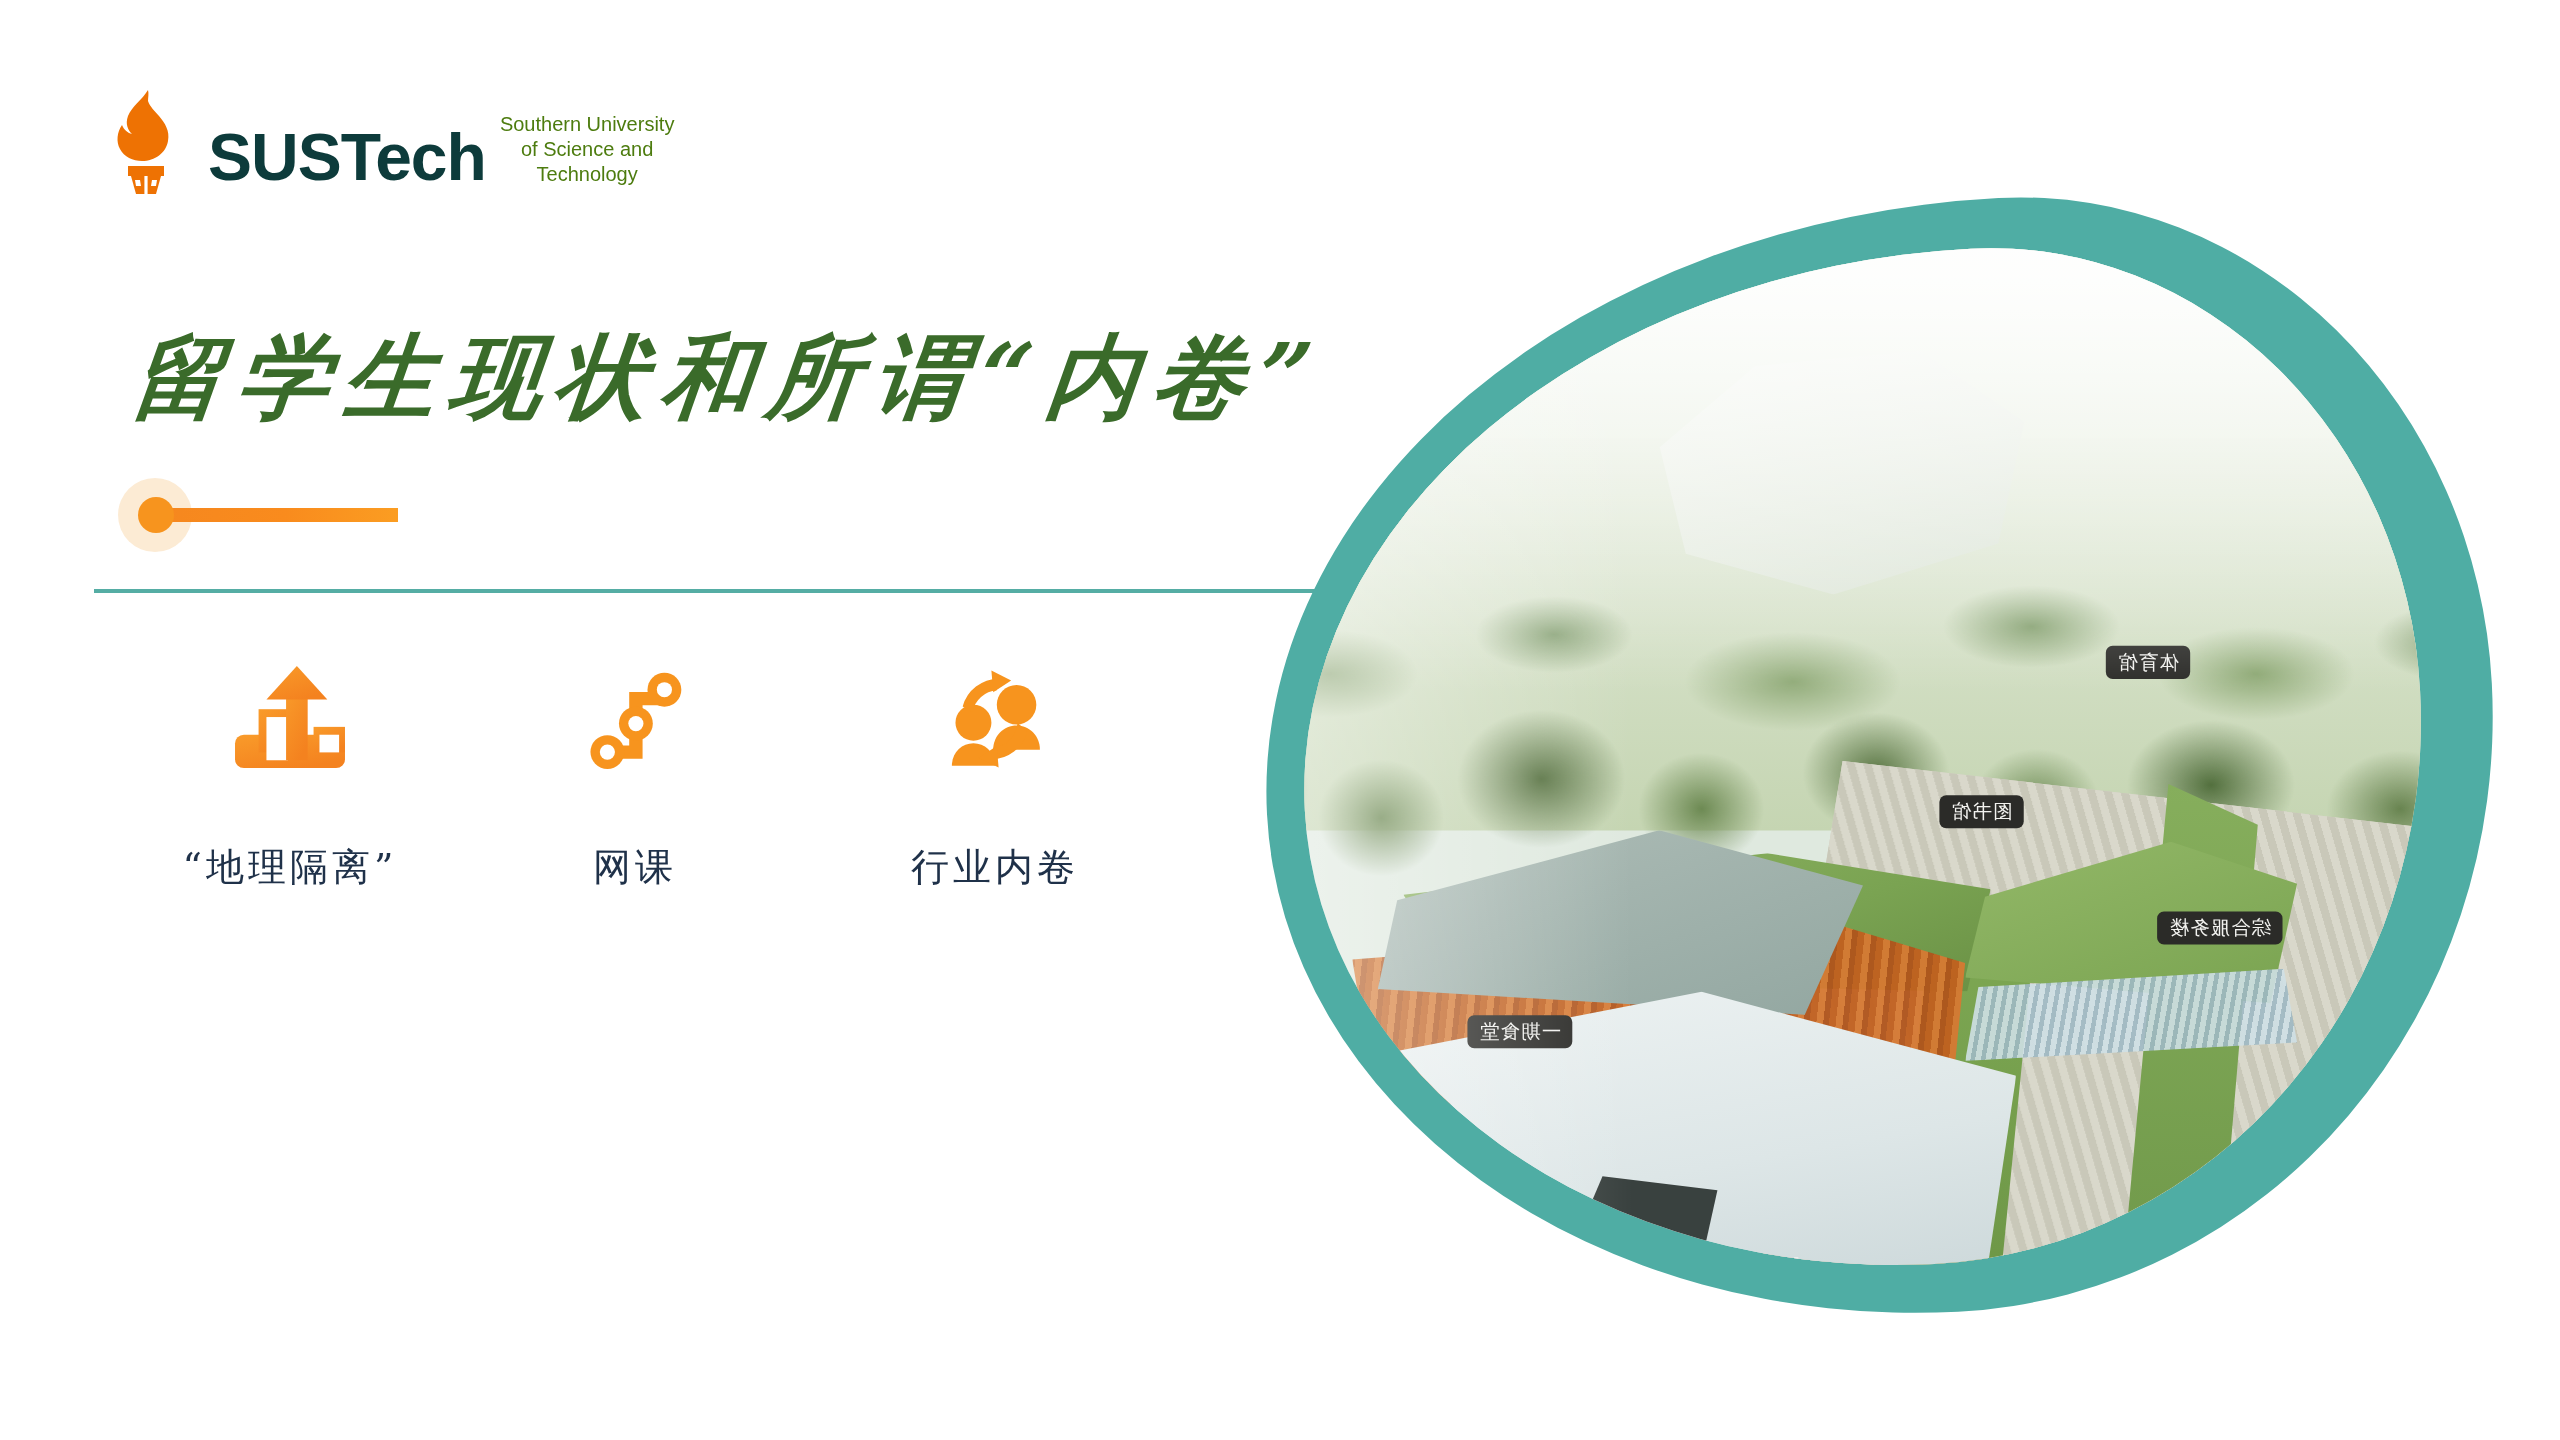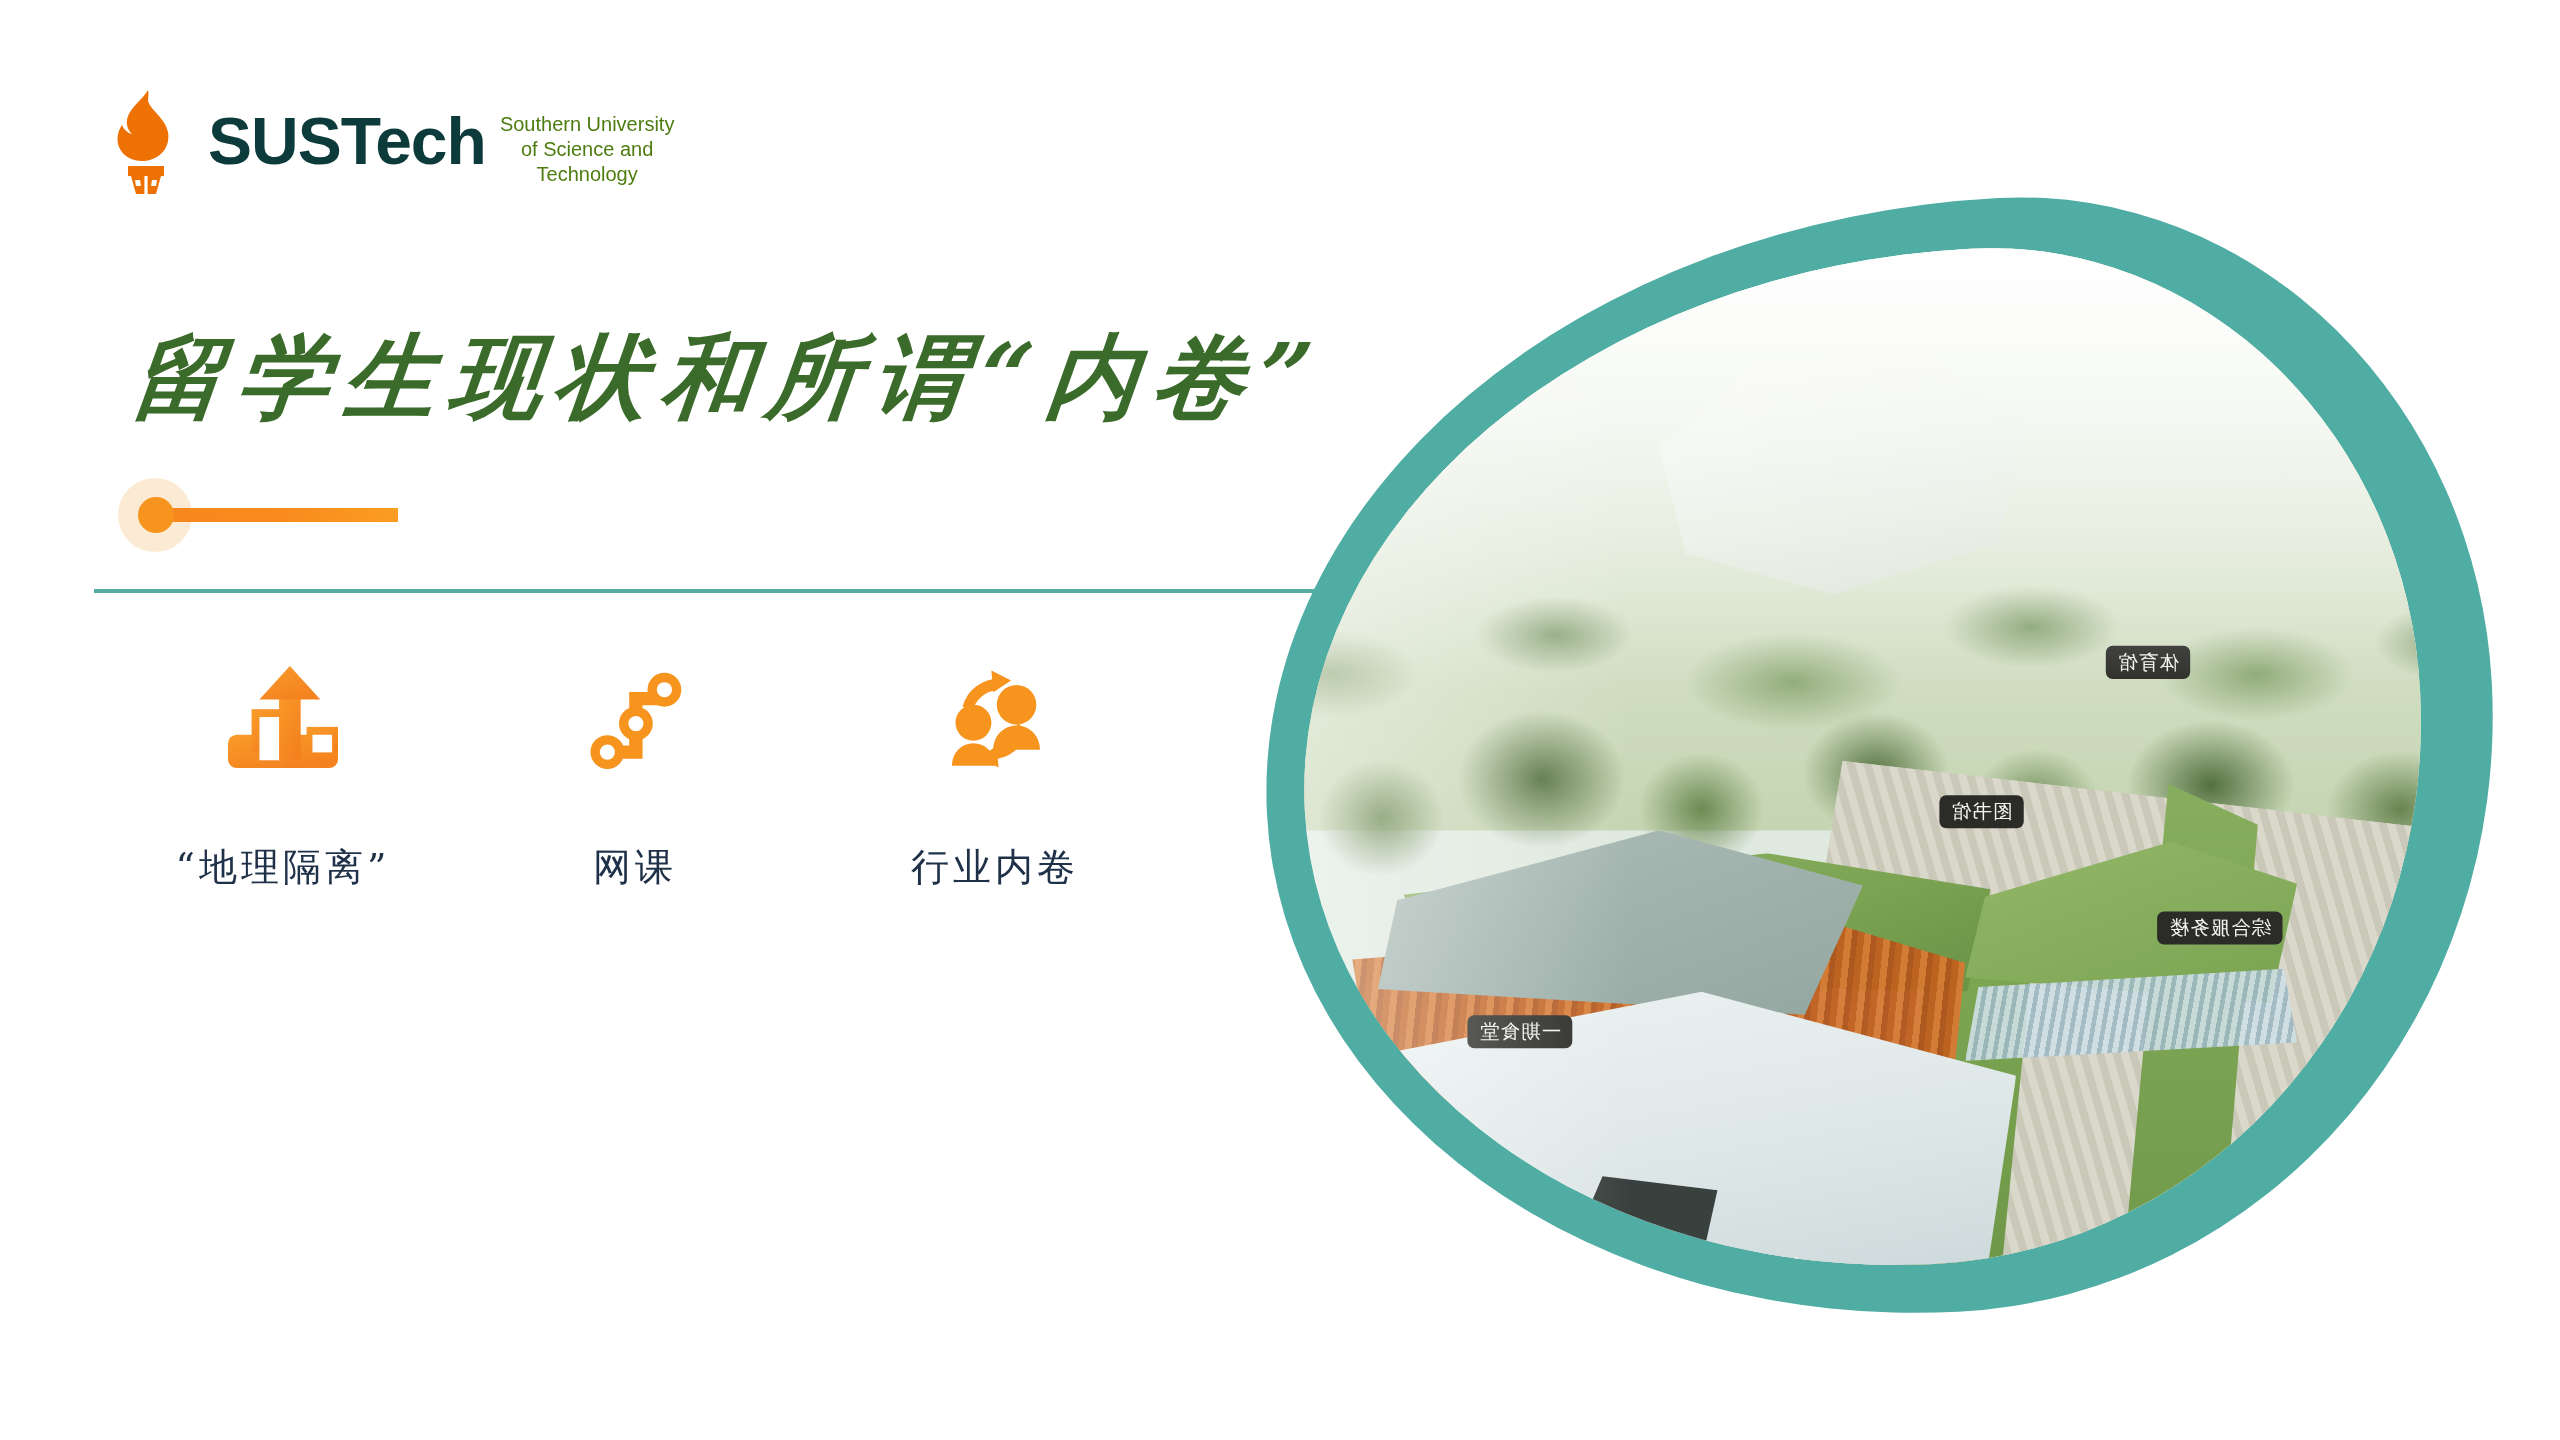--- a/index.html
+++ b/index.html
@@ -37,21 +37,21 @@
     flex: 0 0 auto;
     margin-right: 14px;
   }
   .logo-wordmark {
     font-family: "Liberation Sans", sans-serif;
     font-weight: bold;
     font-size: 66px;
     line-height: 74px;
     letter-spacing: -1px;
     color: #0d3b3b;
-    margin-top: 16px;
+    margin-top: 32px;
     white-space: nowrap;
   }
   .logo-wordmark .light {
     font-weight: bold;
   }
   .logo-sub {
     margin-top: 24px;
     margin-left: 14px;
     font-family: "Liberation Sans", sans-serif;
     font-size: 20px;
@@ -131,21 +131,21 @@
     top: 655px;
     width: 1100px;
     height: 280px;
   }
   .feature {
     position: absolute;
     top: 0;
     width: 300px;
     text-align: center;
   }
-  .feature.f0 { left: 3px; text-align: center; }
+  .feature.f0 { left: 10px; text-align: center; }
   .feature.f1 { left: 355px; }
   .feature.f2 { left: 715px; }
 
   .feature-icon {
     height: 130px;
     display: flex;
     align-items: center;
     justify-content: center;
   }
   .feature-label {

